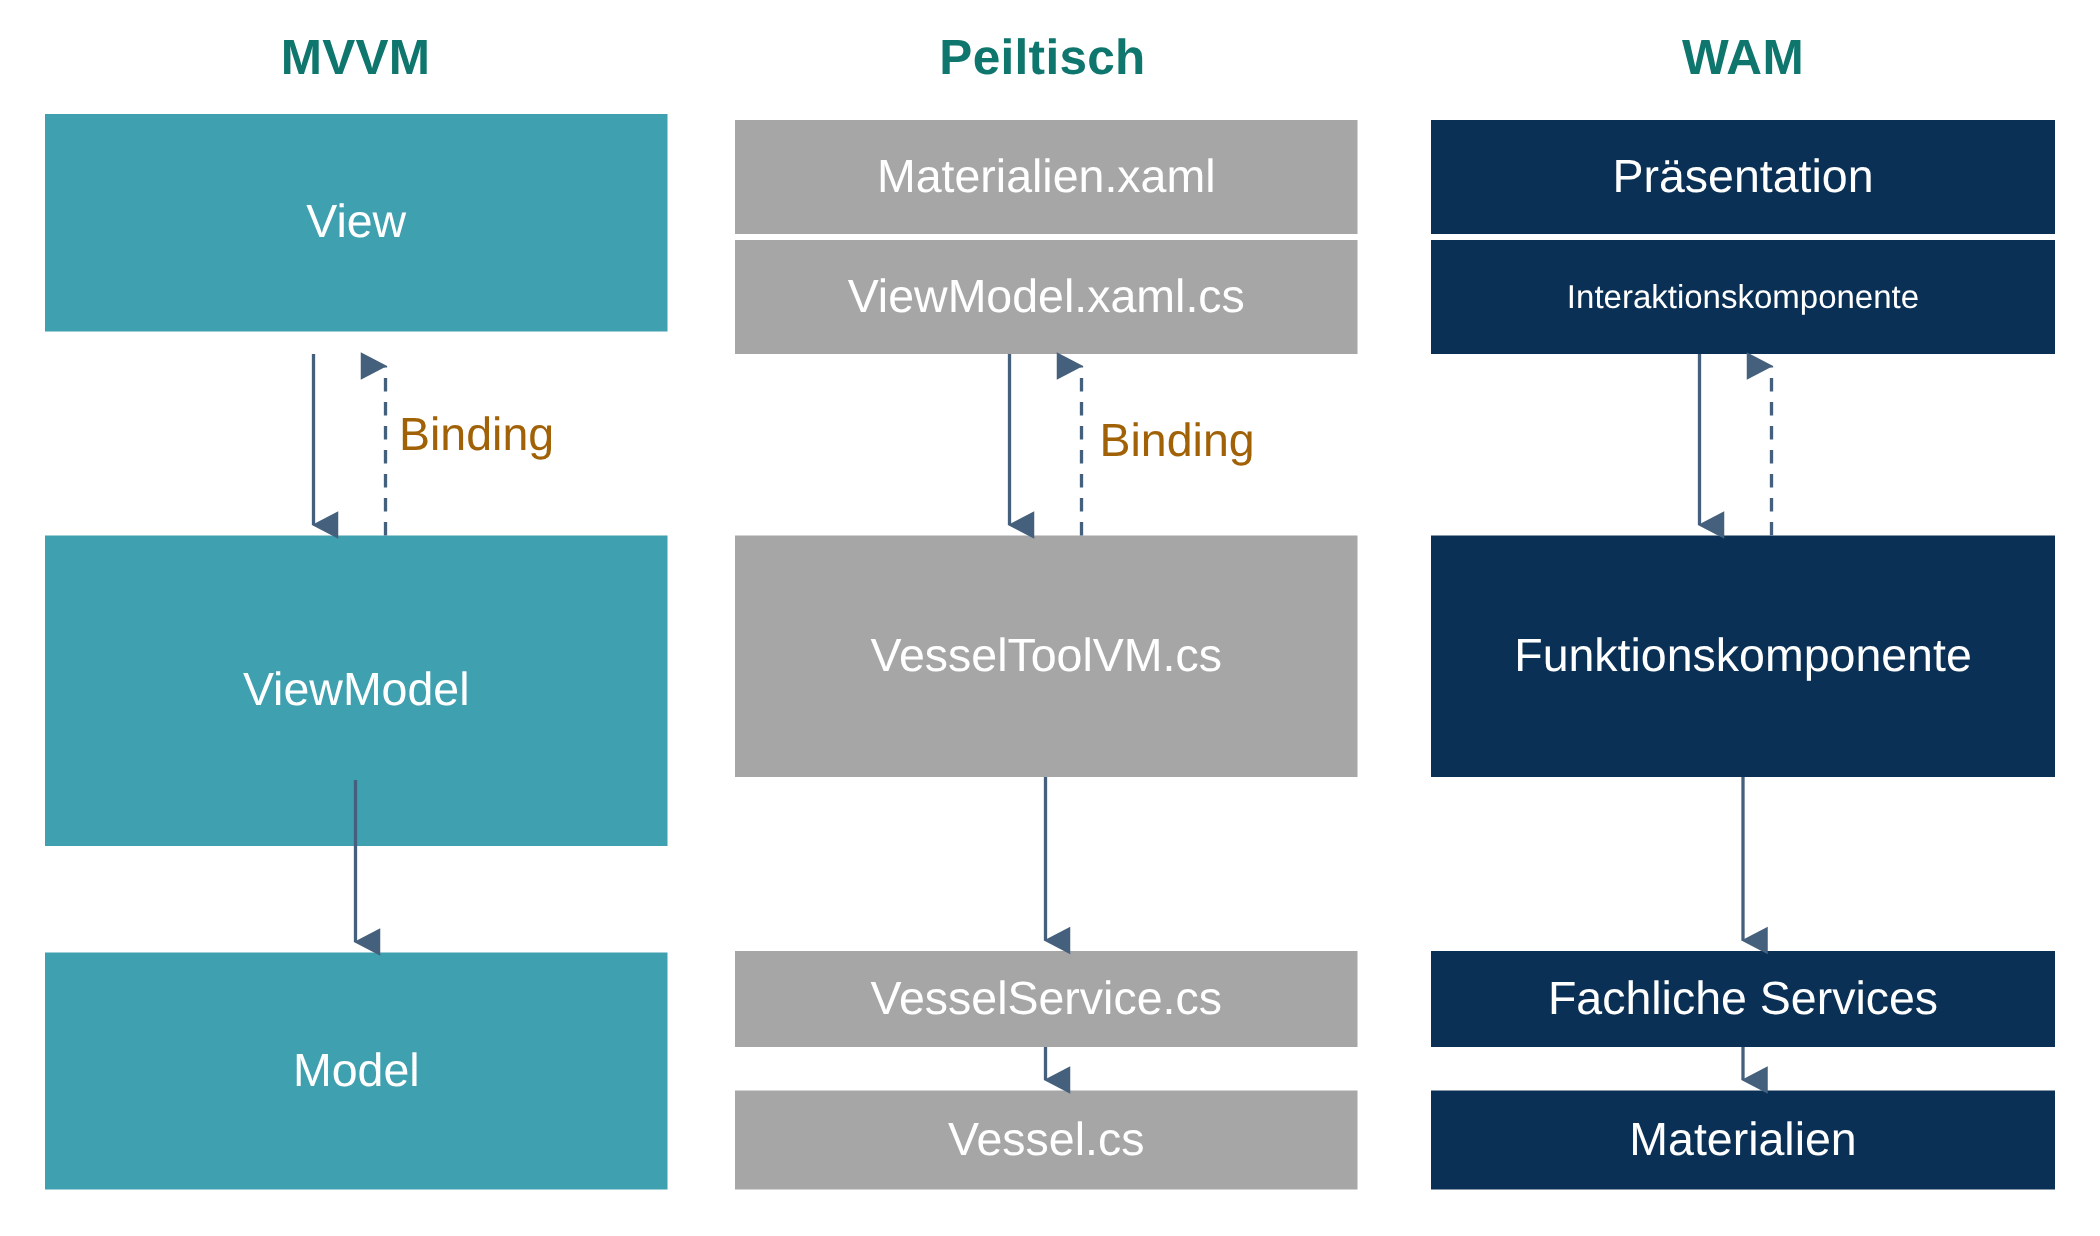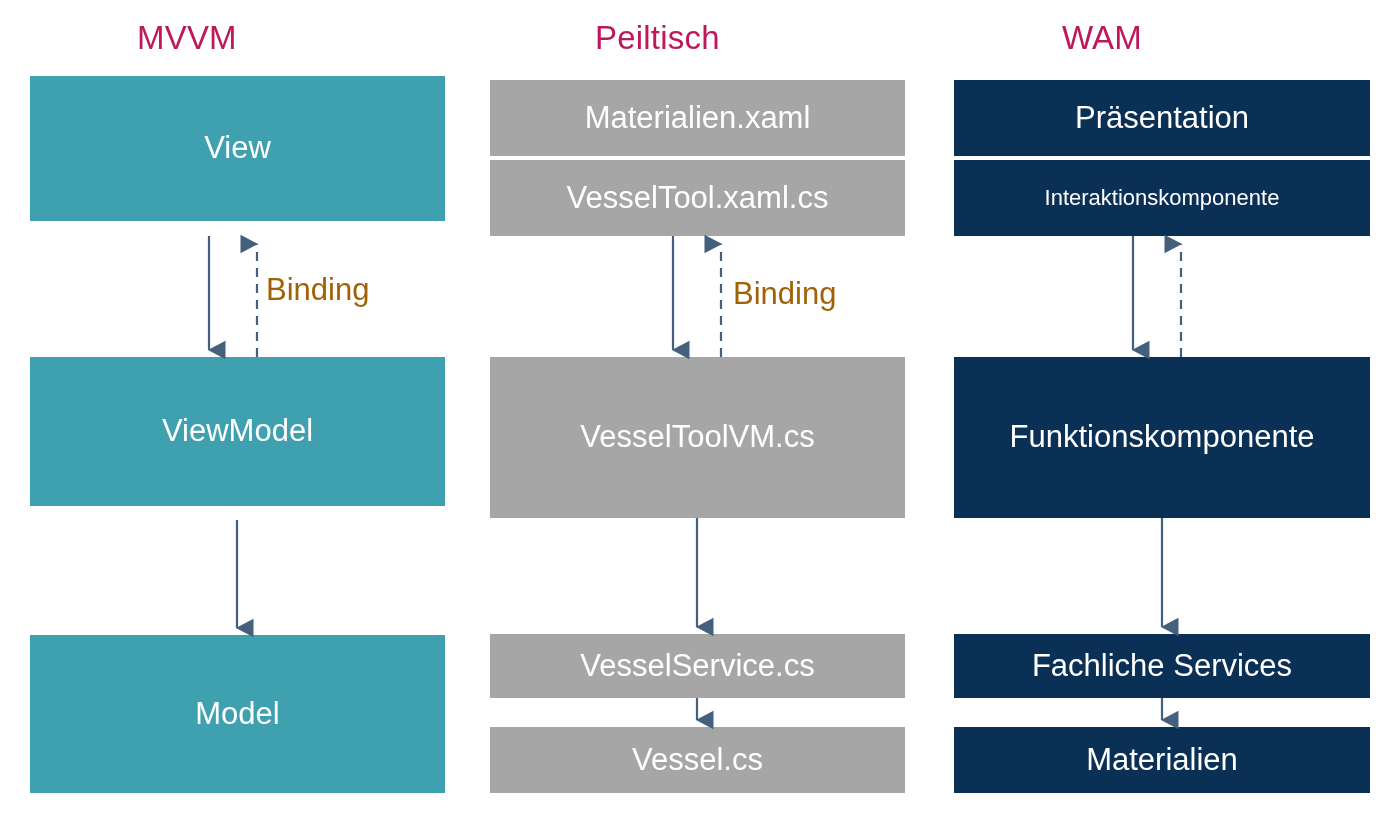--- a/index.html
+++ b/index.html
@@ -17,24 +17,24 @@
   }
   #stage {
     position: relative;
     width: 1400px;
     height: 824px;
     background: #ffffff;
   }
 
   .col-title {
     position: absolute;
-    text-align: left;
-    color: #be185d;
+    text-align: center;
+    color: #0f766e;
     font-size: 33px;
-    font-weight: 400;
+    font-weight: 700;
     line-height: 40px;
     letter-spacing: 0.2px;
     white-space: nowrap;
   }
 
   .box {
     position: absolute;
     box-sizing: border-box;
     display: flex;
     align-items: center;
@@ -76,29 +76,29 @@
 <div id="stage">
 
   <div class="col-title" style="left:137px; top:18px; width:200px;">MVVM</div>
 
   <div class="col-title" style="left:595px; top:18px; width:200px;">Peiltisch</div>
 
   <div class="col-title" style="left:1062px; top:18px; width:200px;">WAM</div>
 
   <div class="box teal" style="left:30px; top:76px; width:415px; height:145px;">View</div>
 
-  <div class="box teal" style="left:30px; top:357px; width:415px; height:149px;">ViewModel</div>
+  <div class="box teal" style="left:30px; top:357px; width:415px; height:207px;">ViewModel</div>
 
   <div class="box teal" style="left:30px; top:635px; width:415px; height:158px;">Model</div>
 
   <div class="edge-label" style="left:266px; top:272px;">Binding</div>
 
   <div class="box grey" style="left:490px; top:80px; width:415px; height:76px;">Materialien.xaml</div>
 
-  <div class="box grey" style="left:490px; top:160px; width:415px; height:76px;">VesselTool.xaml.cs</div>
+  <div class="box grey" style="left:490px; top:160px; width:415px; height:76px;">ViewModel.xaml.cs</div>
 
   <div class="box grey" style="left:490px; top:357px; width:415px; height:161px;">VesselToolVM.cs</div>
 
   <div class="box grey" style="left:490px; top:634px; width:415px; height:64px;">VesselService.cs</div>
 
   <div class="box grey" style="left:490px; top:727px; width:415px; height:66px;">Vessel.cs</div>
 
   <div class="edge-label" style="left:733px; top:276px;">Binding</div>
 
   <div class="box navy" style="left:954px; top:80px; width:416px; height:76px;">Präsentation</div>

